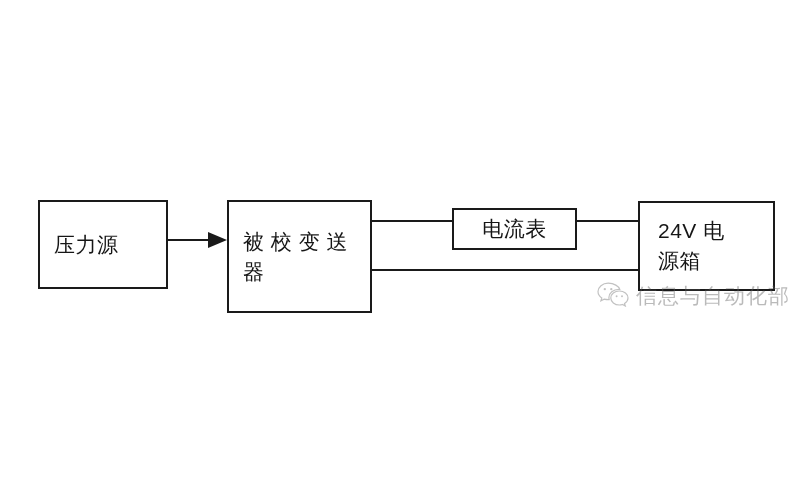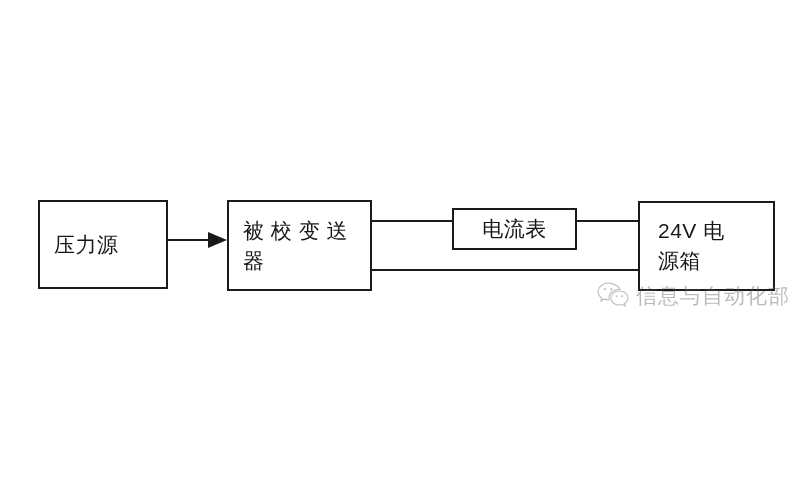--- a/index.html
+++ b/index.html
@@ -40,21 +40,21 @@
     padding-left: 14px;
     padding-right: 6px;
     text-align: left;
   }
   .block-label.centerish {
     padding-left: 18px;
   }
 
   
   #box-source      { left: 38px;  top: 200px; width: 130px; height: 89px; }
-  #box-transmitter { left: 227px; top: 200px; width: 145px; height: 91px; }
+  #box-transmitter { left: 227px; top: 200px; width: 145px; height: 113px; }
   #box-ammeter     { left: 452px; top: 208px; width: 125px; height: 42px; }
   #box-psu         { left: 638px; top: 201px; width: 137px; height: 90px; }
 
   #box-ammeter .block-label { width: 100%; text-align: center; padding-left: 0; padding-right: 0; }
 
   
   .wire {
     position: absolute;
     background: #1a1a1a;
     z-index: 2;

